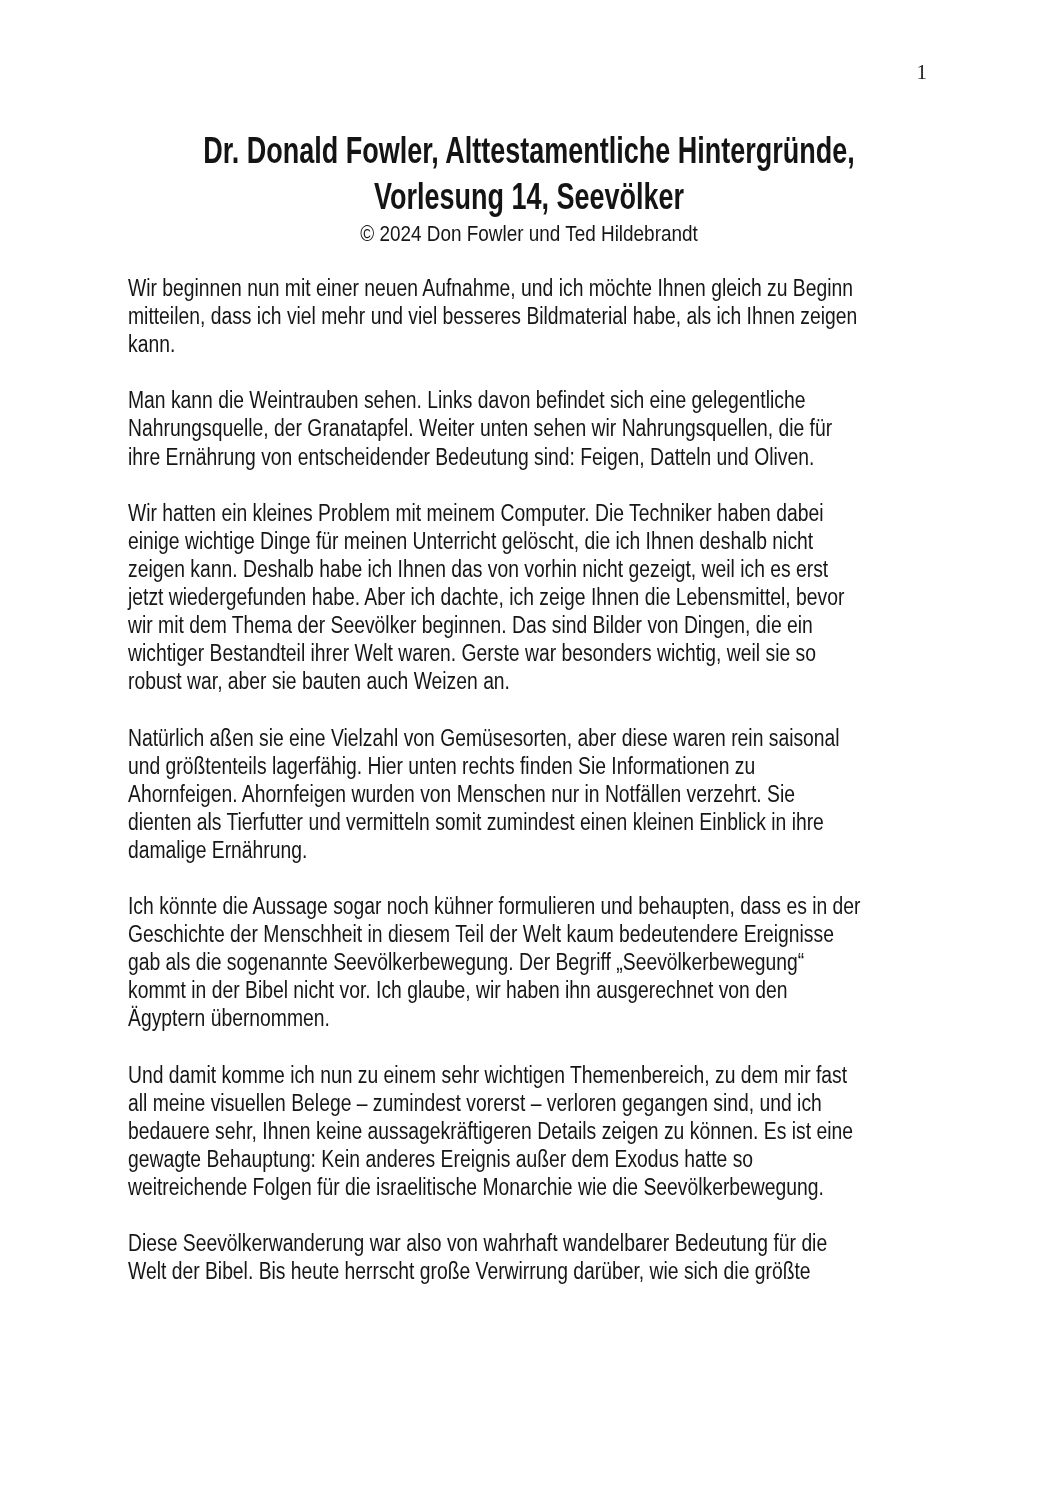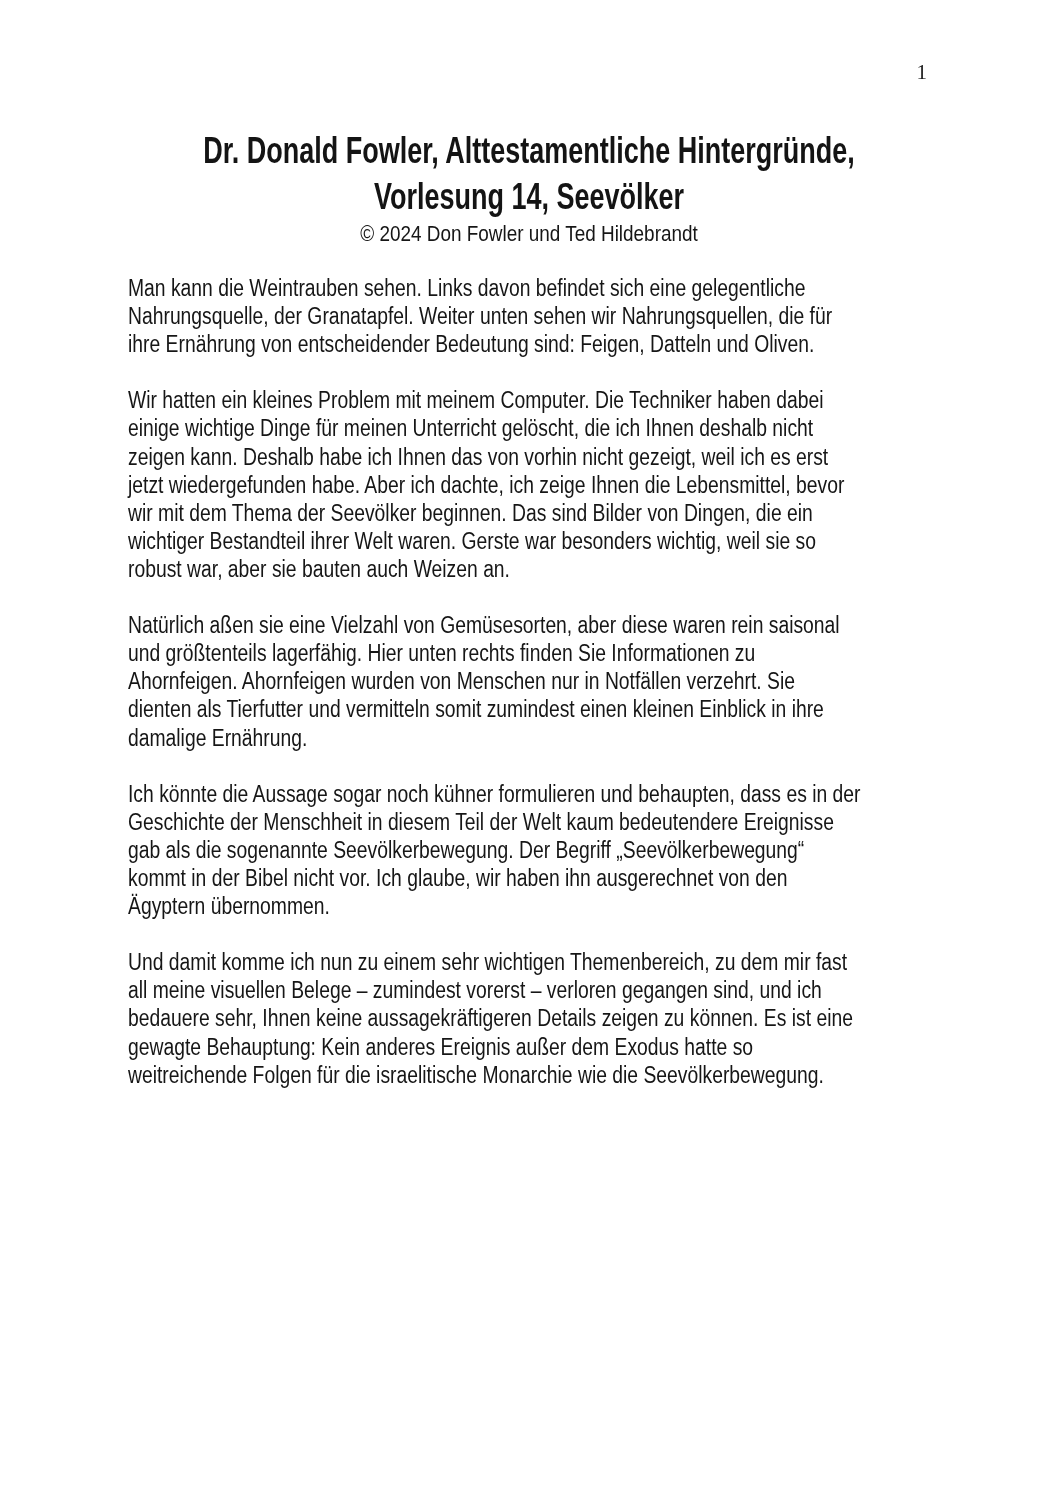--- a/index.html
+++ b/index.html
@@ -76,20 +76,25 @@
   <div class="page-number">1</div>
 
   <div class="title-block">
     <div class="title-line">Dr. Donald Fowler, Alttestamentliche Hintergründe,</div>
     <div class="title-line">Vorlesung 14, Seevölker</div>
     <div class="copyright-line">© 2024 Don Fowler und Ted Hildebrandt</div>
   </div>
 
   <div class="body-text">
       <div class="para">
+        <div class="line">Wir beginnen nun mit einer neuen Aufnahme, und ich möchte Ihnen gleich zu Beginn</div>
+        <div class="line">mitteilen, dass ich viel mehr und viel besseres Bildmaterial habe, als ich Ihnen zeigen</div>
+        <div class="line">kann.</div>
+      </div>
+      <div class="para">
         <div class="line">Man kann die Weintrauben sehen. Links davon befindet sich eine gelegentliche</div>
         <div class="line">Nahrungsquelle, der Granatapfel. Weiter unten sehen wir Nahrungsquellen, die für</div>
         <div class="line">ihre Ernährung von entscheidender Bedeutung sind: Feigen, Datteln und Oliven.</div>
       </div>
       <div class="para">
         <div class="line">Wir hatten ein kleines Problem mit meinem Computer. Die Techniker haben dabei</div>
         <div class="line">einige wichtige Dinge für meinen Unterricht gelöscht, die ich Ihnen deshalb nicht</div>
         <div class="line">zeigen kann. Deshalb habe ich Ihnen das von vorhin nicht gezeigt, weil ich es erst</div>
         <div class="line">jetzt wiedergefunden habe. Aber ich dachte, ich zeige Ihnen die Lebensmittel, bevor</div>
         <div class="line">wir mit dem Thema der Seevölker beginnen. Das sind Bilder von Dingen, die ein</div>
@@ -110,15 +115,19 @@
         <div class="line">kommt in der Bibel nicht vor. Ich glaube, wir haben ihn ausgerechnet von den</div>
         <div class="line">Ägyptern übernommen.</div>
       </div>
       <div class="para">
         <div class="line">Und damit komme ich nun zu einem sehr wichtigen Themenbereich, zu dem mir fast</div>
         <div class="line">all meine visuellen Belege – zumindest vorerst – verloren gegangen sind, und ich</div>
         <div class="line">bedauere sehr, Ihnen keine aussagekräftigeren Details zeigen zu können. Es ist eine</div>
         <div class="line">gewagte Behauptung: Kein anderes Ereignis außer dem Exodus hatte so</div>
         <div class="line">weitreichende Folgen für die israelitische Monarchie wie die Seevölkerbewegung.</div>
       </div>
+      <div class="para">
+        <div class="line">Diese Seevölkerwanderung war also von wahrhaft wandelbarer Bedeutung für die</div>
+        <div class="line">Welt der Bibel. Bis heute herrscht große Verwirrung darüber, wie sich die größte</div>
+      </div>
     </div>
 
 </div>
 
 </body></html>

